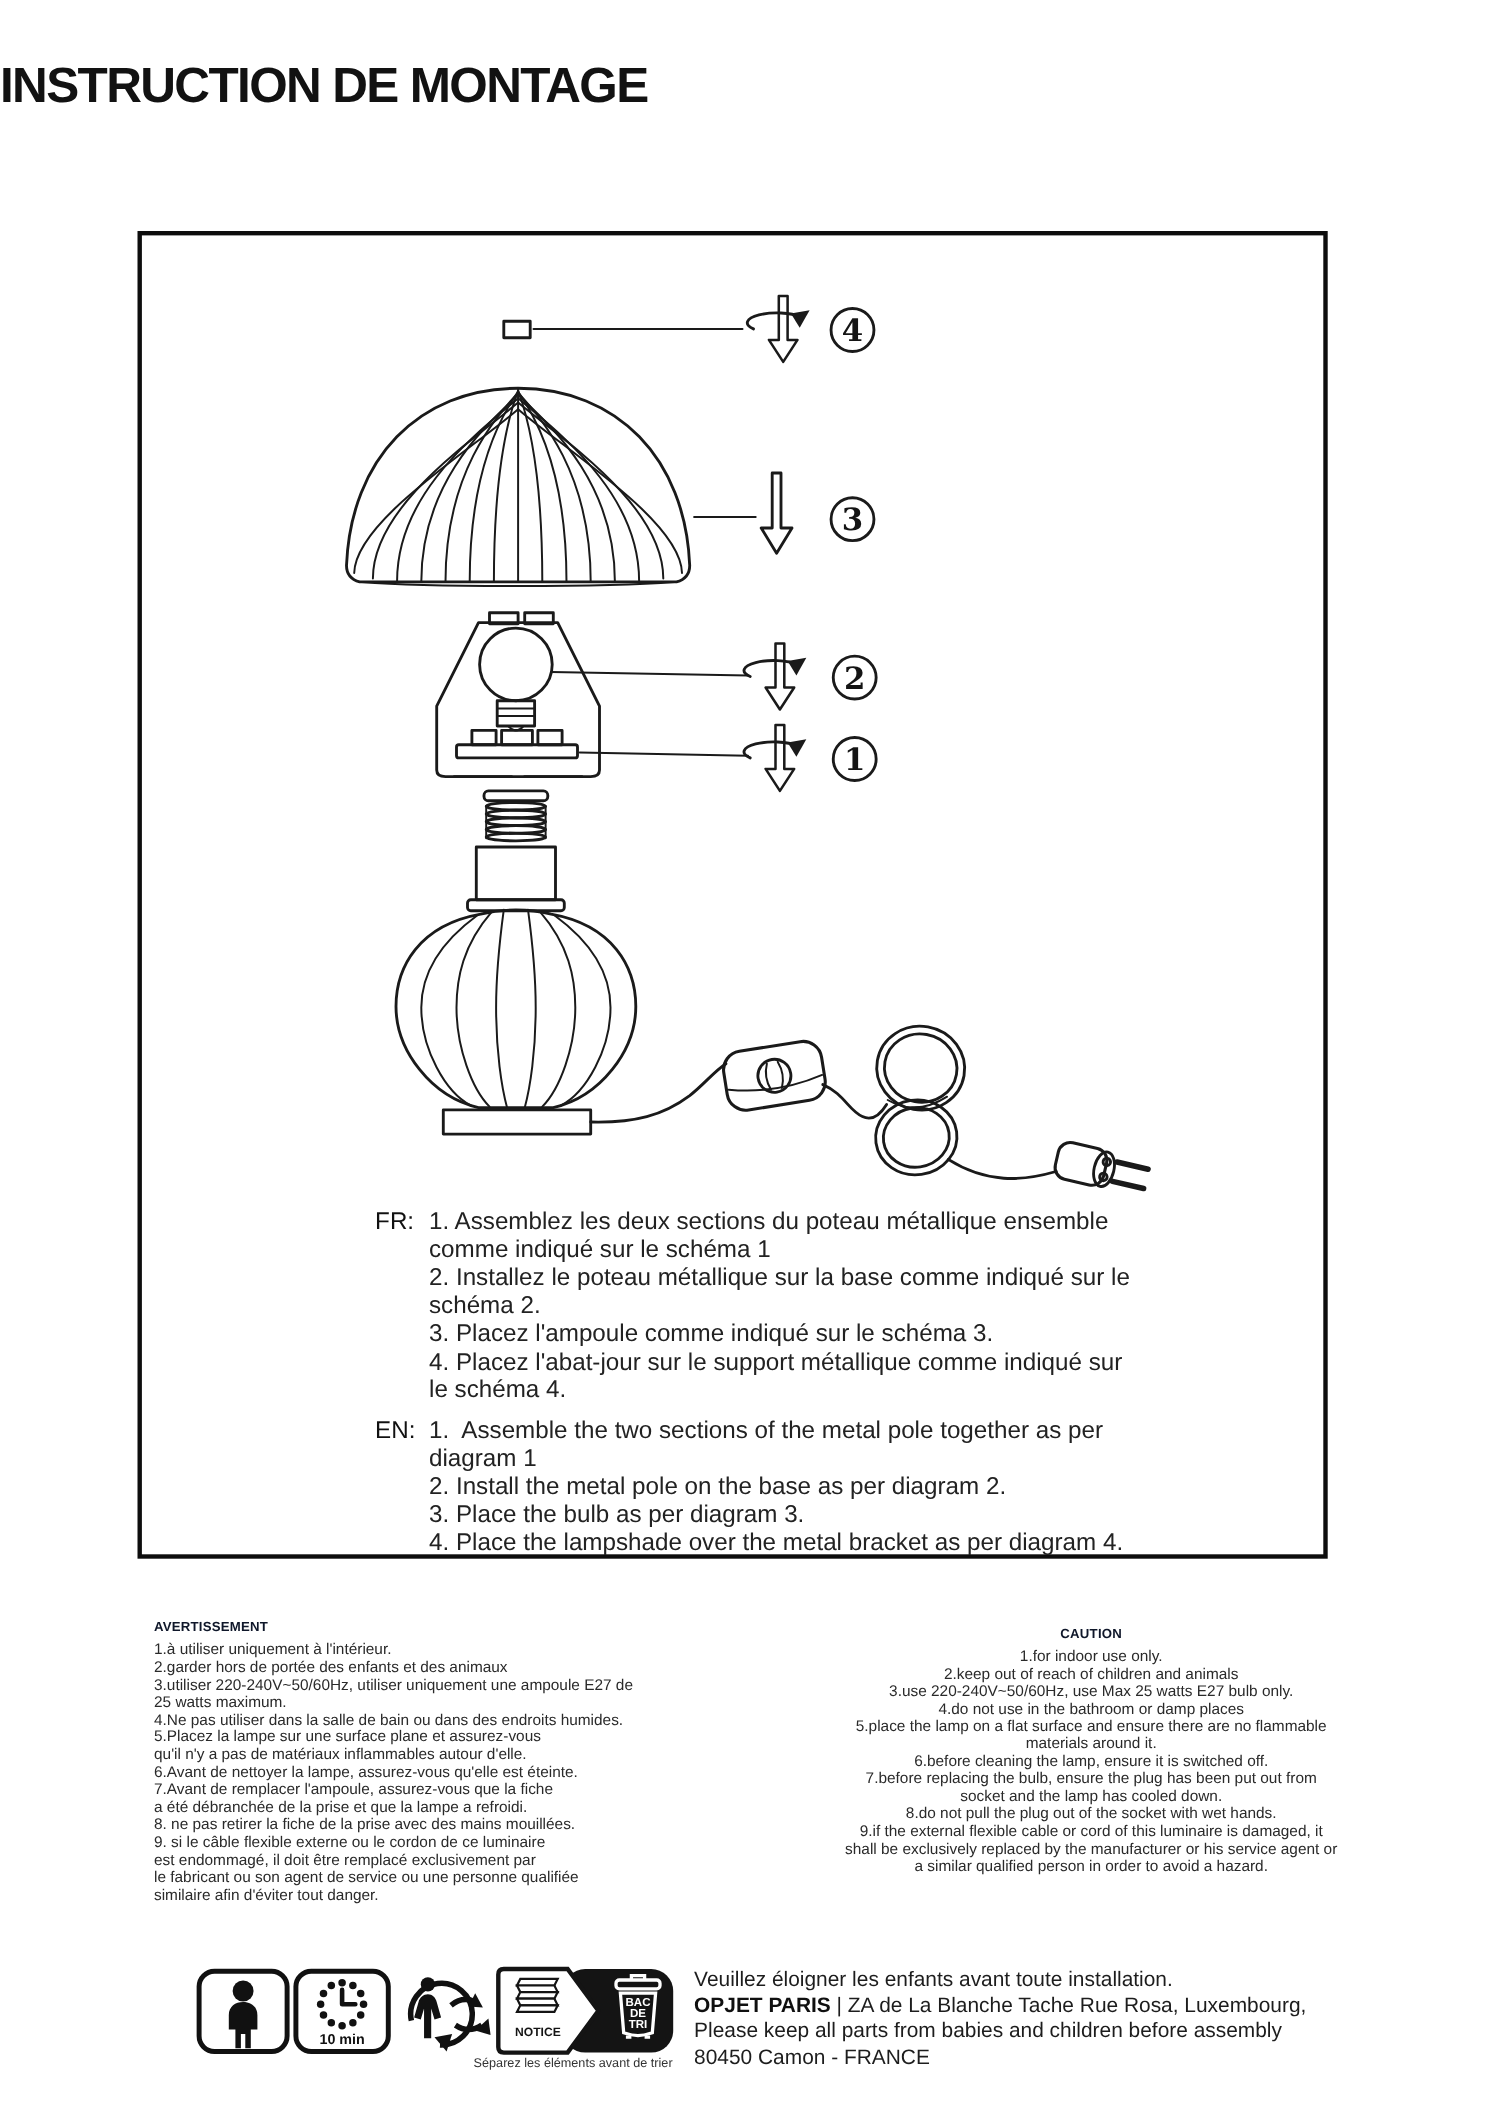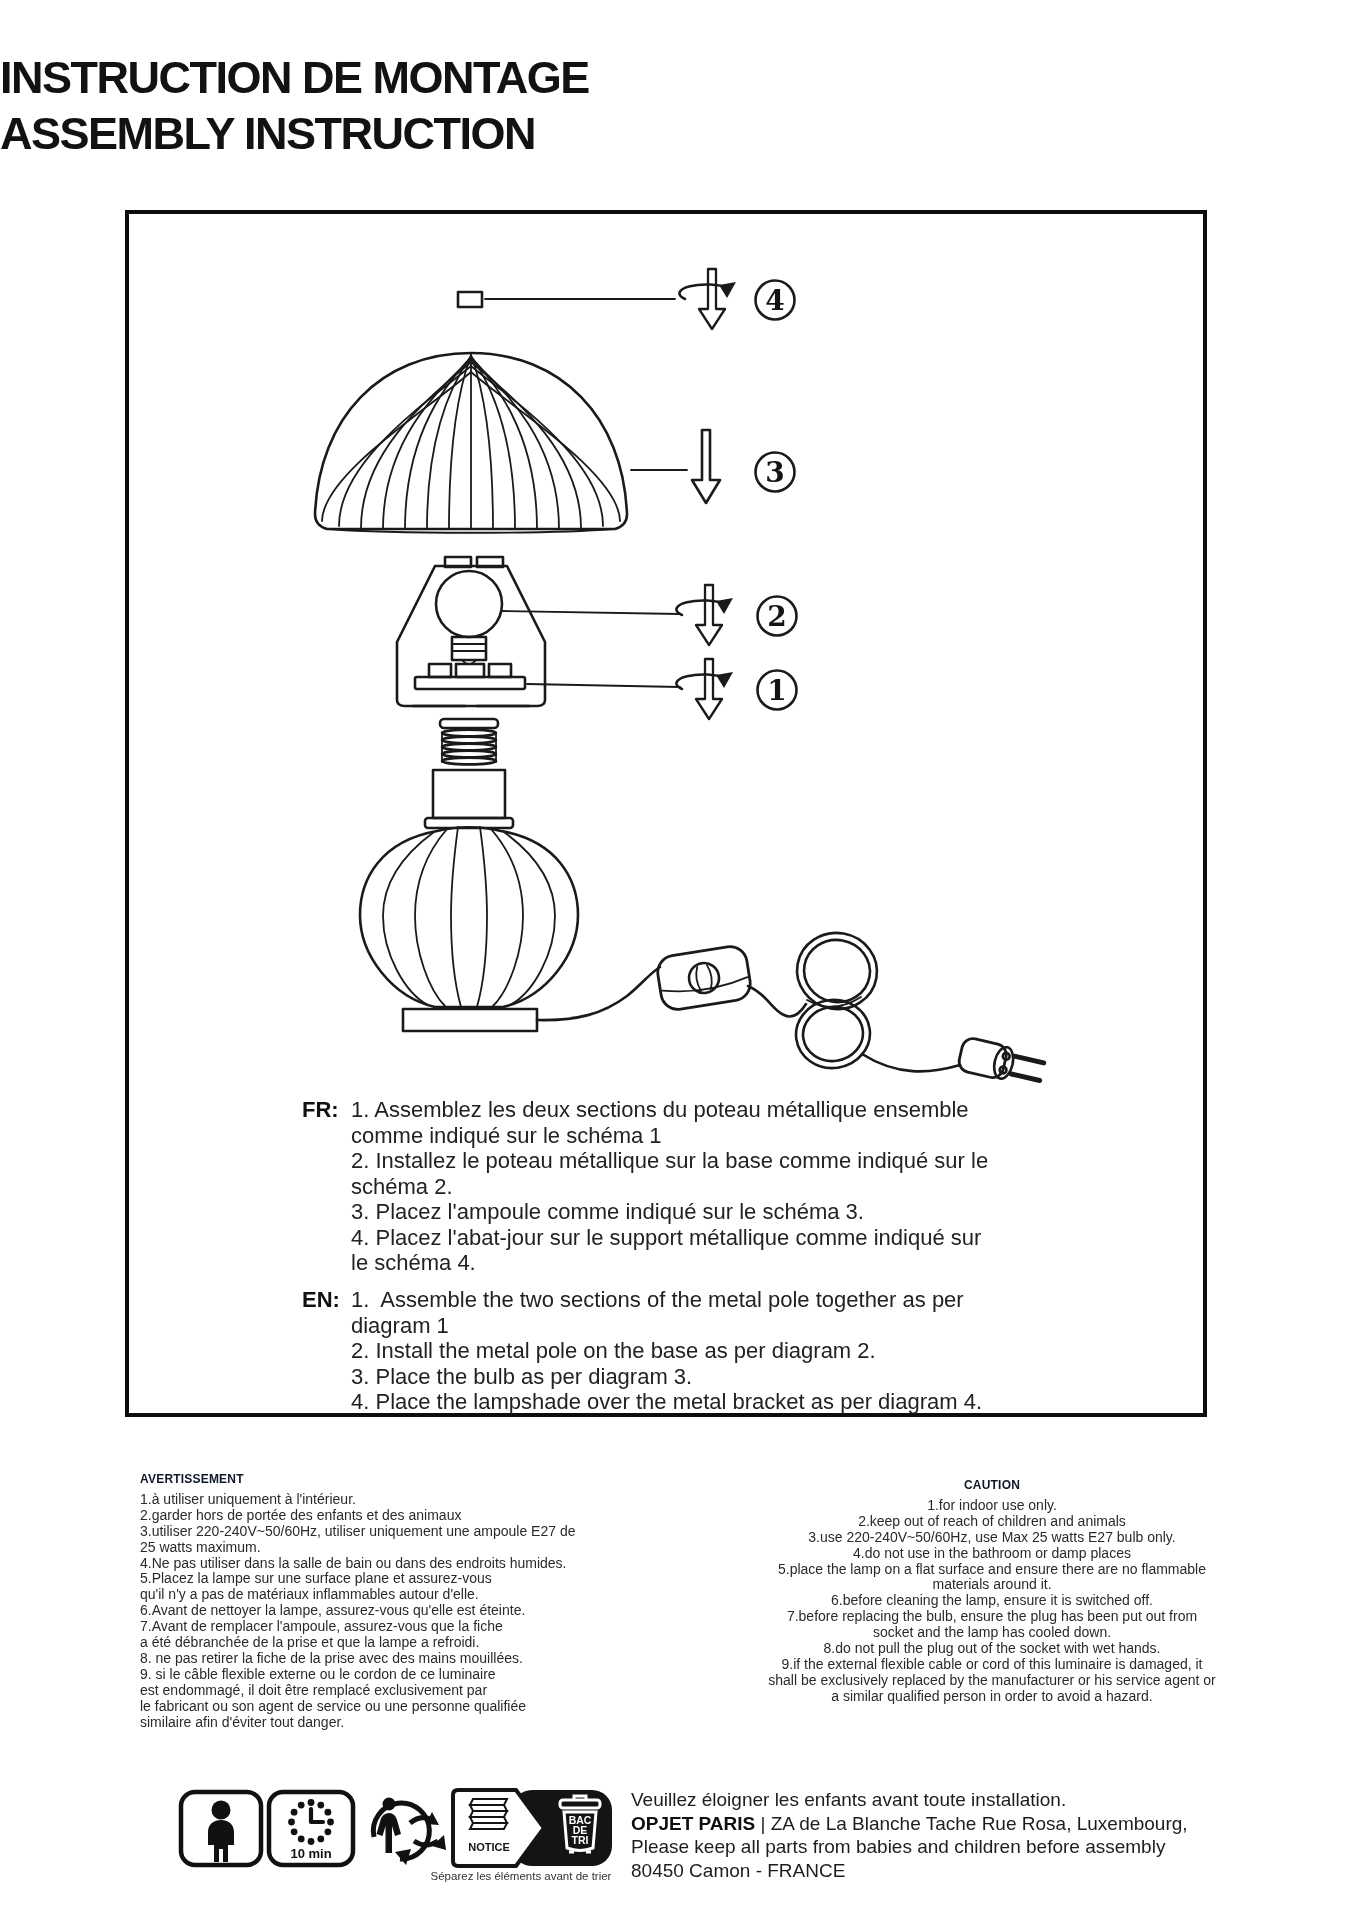--- a/index.html
+++ b/index.html
@@ -11,37 +11,36 @@
   .title{left:0;top:50px;width:1357px;font-weight:800;
          font-size:45px;line-height:56px;letter-spacing:-1.5px;color:#121212;}
   
   .dbox{left:125px;top:210px;width:1074px;height:1199px;border:4px solid #0d0d0d;}
   .dbox svg{position:absolute;left:0;top:0;}
   .ln{fill:none;stroke:#1a1a1a;stroke-width:2.6;stroke-linecap:round;stroke-linejoin:round;}
   .thin{stroke-width:1.8;}
   .stepnum{font:700 28px "DejaVu Serif","Liberation Serif",serif;fill:#141414;}
   
   .inst{display:flex;gap:9px;font-size:22px;line-height:25.5px;color:#222;}
-  .inst .lbl{font-weight:700;color:#111;flex:0 0 40px;}
+  .inst .lbl{font-weight:400;color:#111;flex:0 0 40px;margin-left:39px;}
   .inst .txt{white-space:pre-wrap;}
   
   .warn{font-size:14px;line-height:15.9px;color:#2a2a2a;}
   .warn h3{margin:0 0 4px 0;font-size:12px;font-weight:800;color:#0f172a;letter-spacing:.2px;}
   .warn .txt{white-space:pre-wrap;}
   
   .caption{font-size:11.5px;color:#333;text-align:center;}
   .ftext{font-size:19px;line-height:23.5px;color:#1d1d1d;}
   .ftext .brand{font-weight:800;color:#101010;}
 </style>
 </head>
 <body>
 
 <header class="abs title">
   <div>INSTRUCTION DE MONTAGE</div>
-  <div>ASSEMBLY INSTRUCTION</div>
 </header>
 
 <section class="abs dbox">
   <svg width="1074" height="1199" viewBox="0 0 1074 1199">
     <defs>
       <g id="roticon" class="ln">
         <path d="M-27,3 A27,9 0 1 1 16,-8"></path>
         <path d="M24,-14 L7,-11 L15,2 Z" fill="#1a1a1a" stroke="none"></path>
         <path d="M-4,-27 L4,-27 L4,13 L13,13 L0,33 L-13,13 L-4,13 Z" stroke-width="2.3"></path>
       </g>

